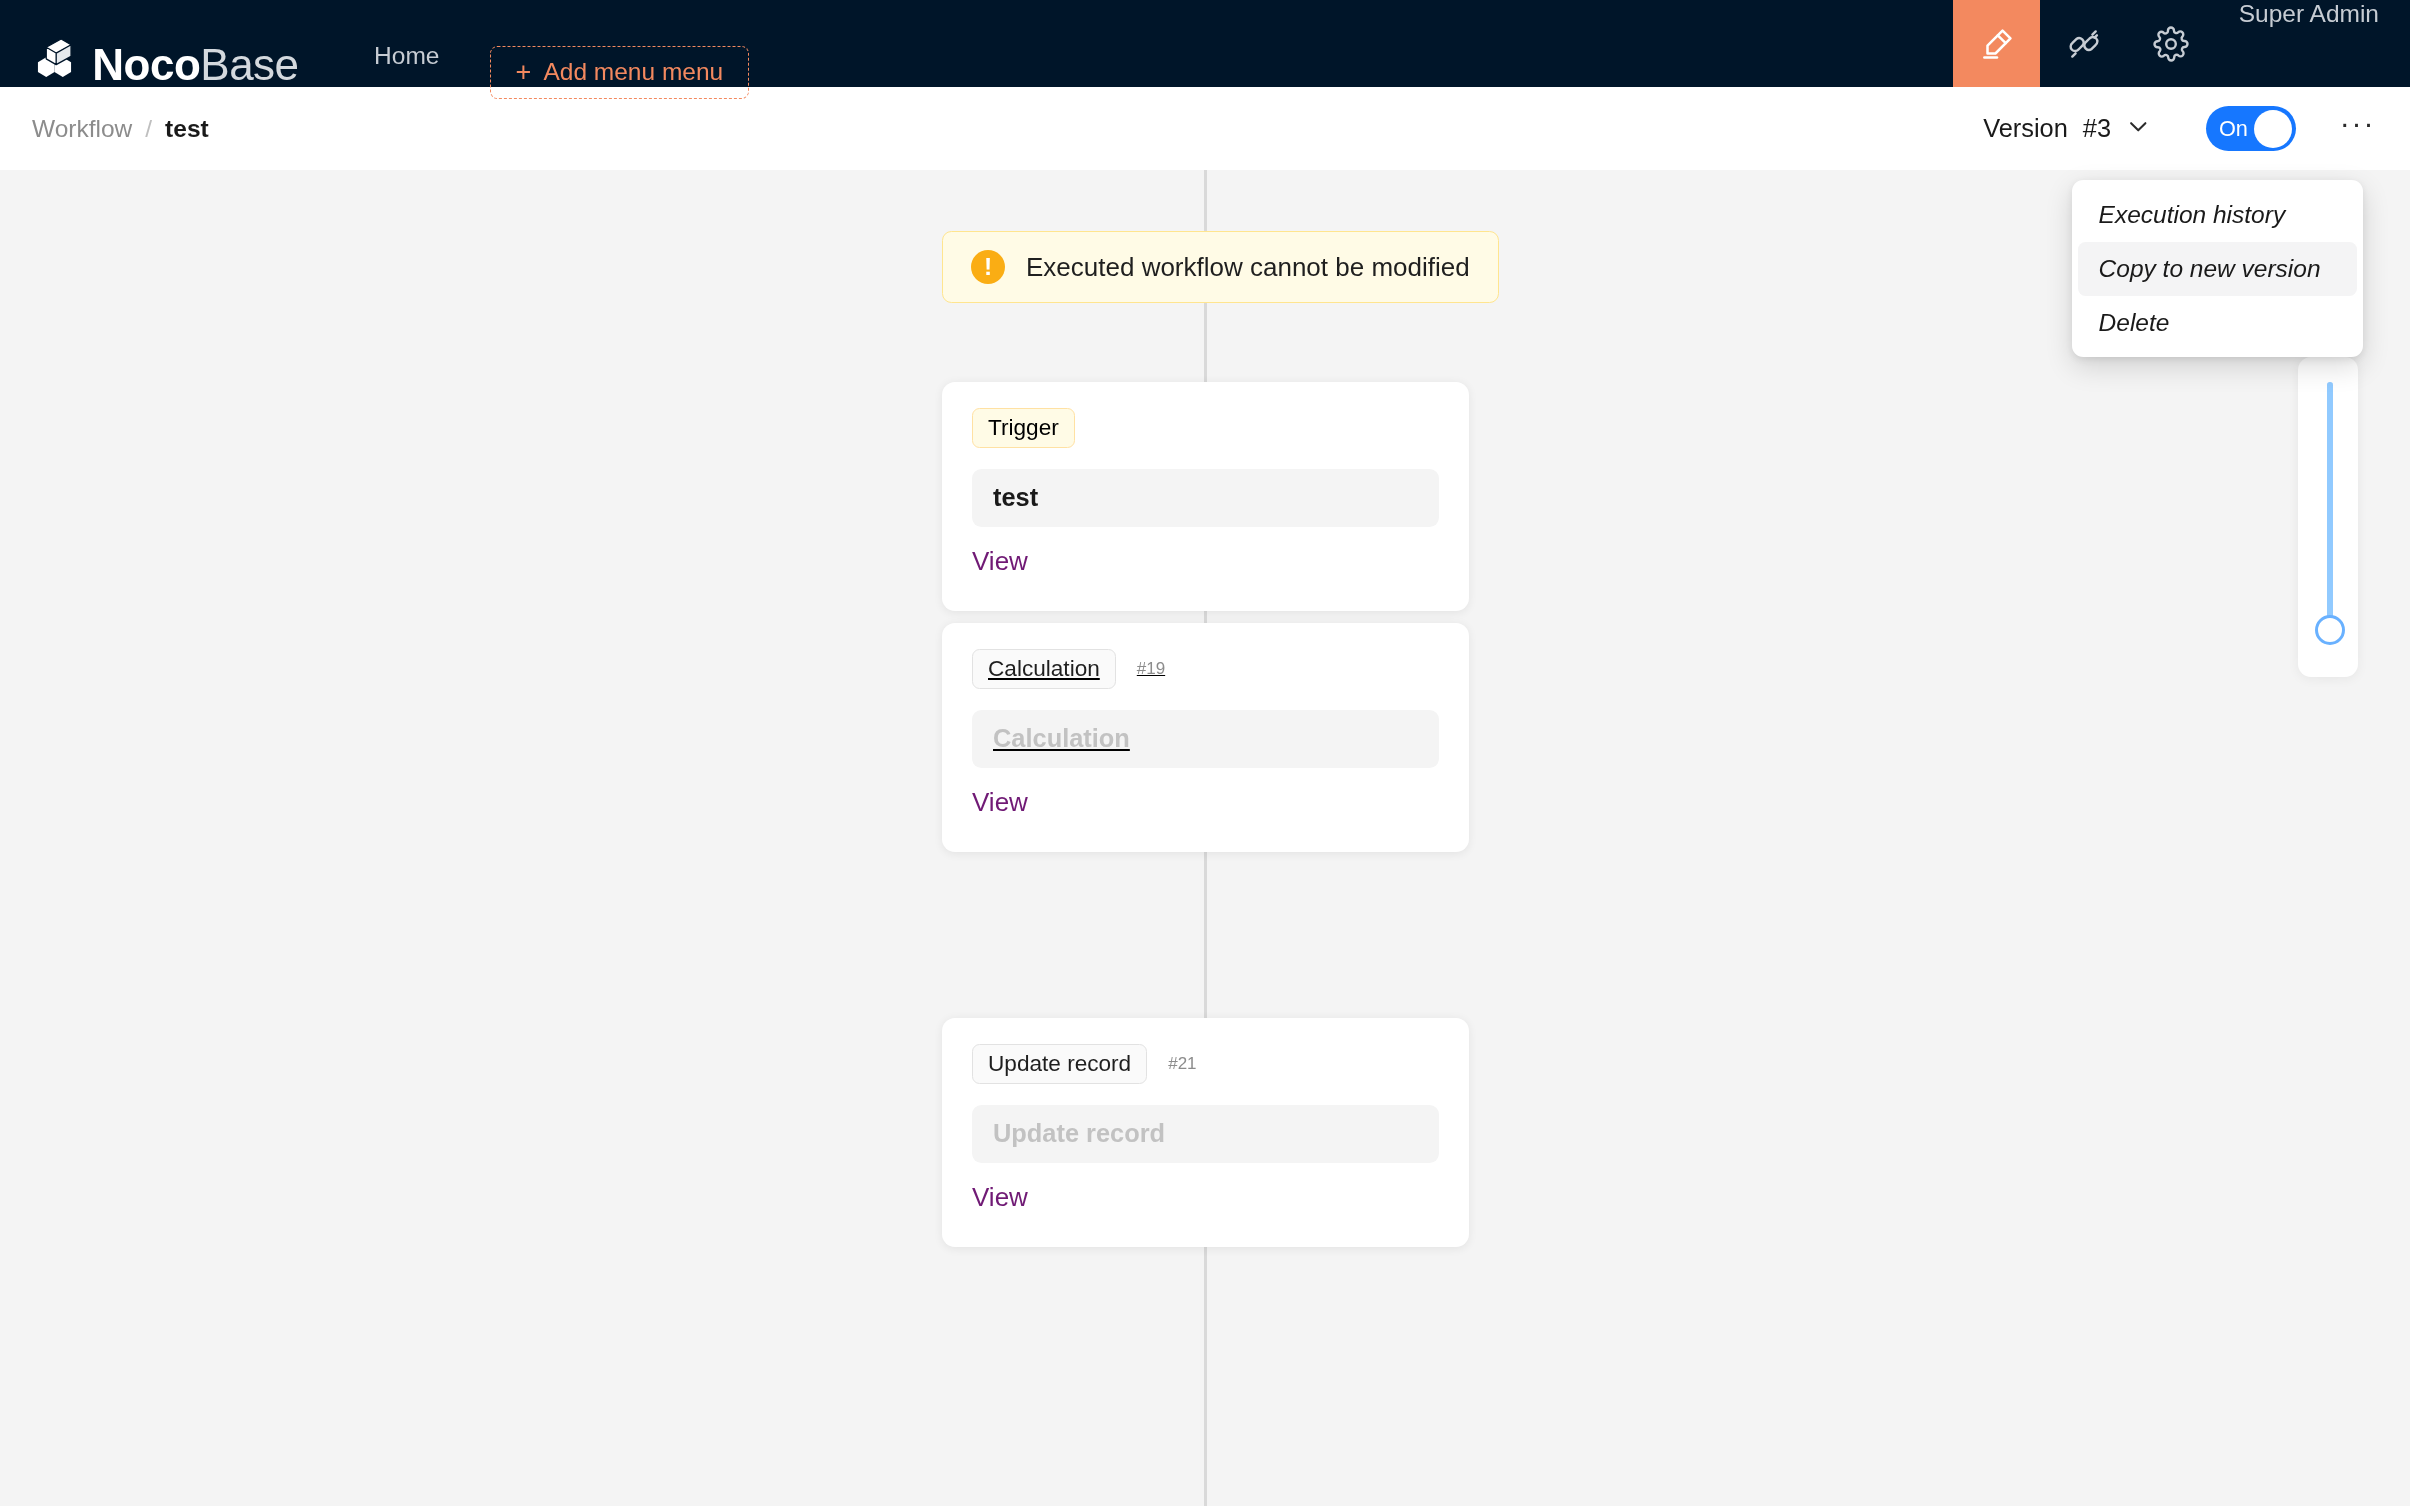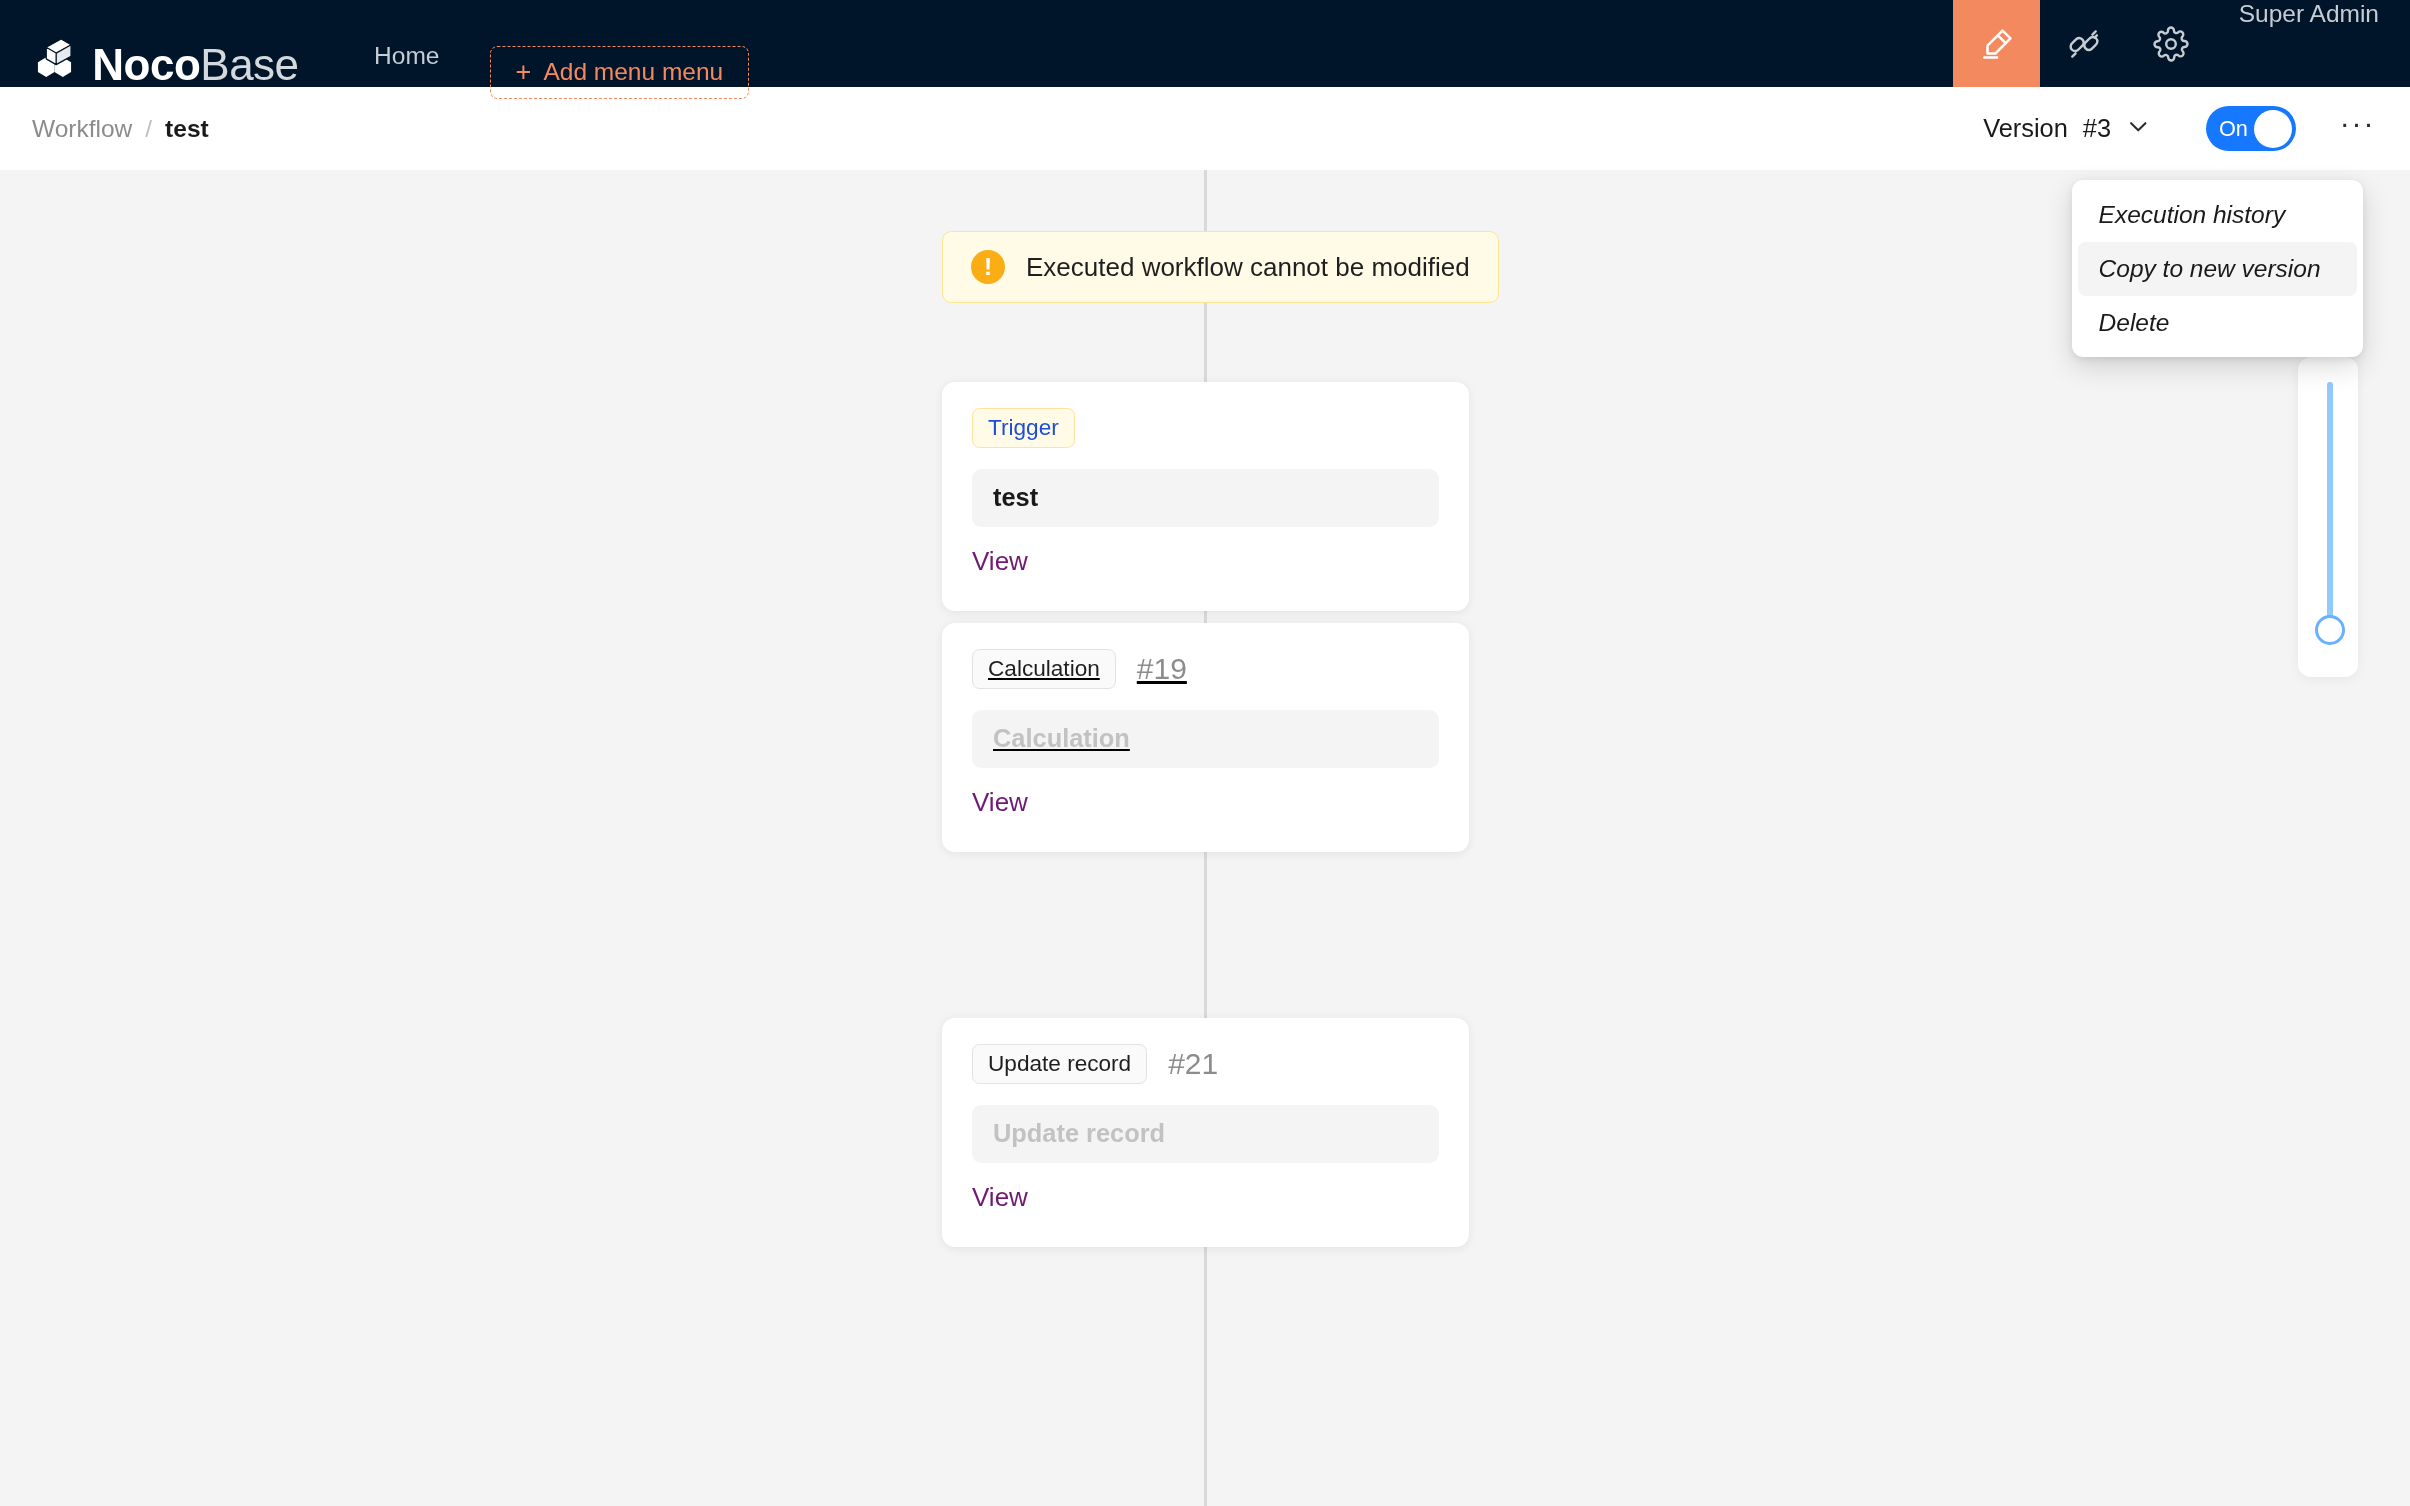--- a/index.html
+++ b/index.html
@@ -287,31 +287,31 @@
     margin-bottom: 21px;
   }
   .node-badge {
     font-size: 22.6px;
     padding: 7.5px 15px;
     border-radius: 7.5px;
     line-height: 1;
     white-space: nowrap;
   }
   .node-badge.trigger {
-    color: #1d4ed8;
+    color: #000000;
     background: #fffbe6;
     border: 1.9px solid #ffe1a3;
   }
   .node-badge.plain {
     color: #1f1f1f;
     background: #fafafa;
     border: 1.9px solid #e2e2e2;
   }
   .node-id {
-    font-size: 30px;
+    font-size: 17px;
     color: #8c8c8c;
     line-height: 1;
   }
   .node-field {
     background: #f4f4f4;
     border-radius: 9.4px;
     height: 58px;
     display: flex;
     align-items: center;
     padding: 0 21px;

